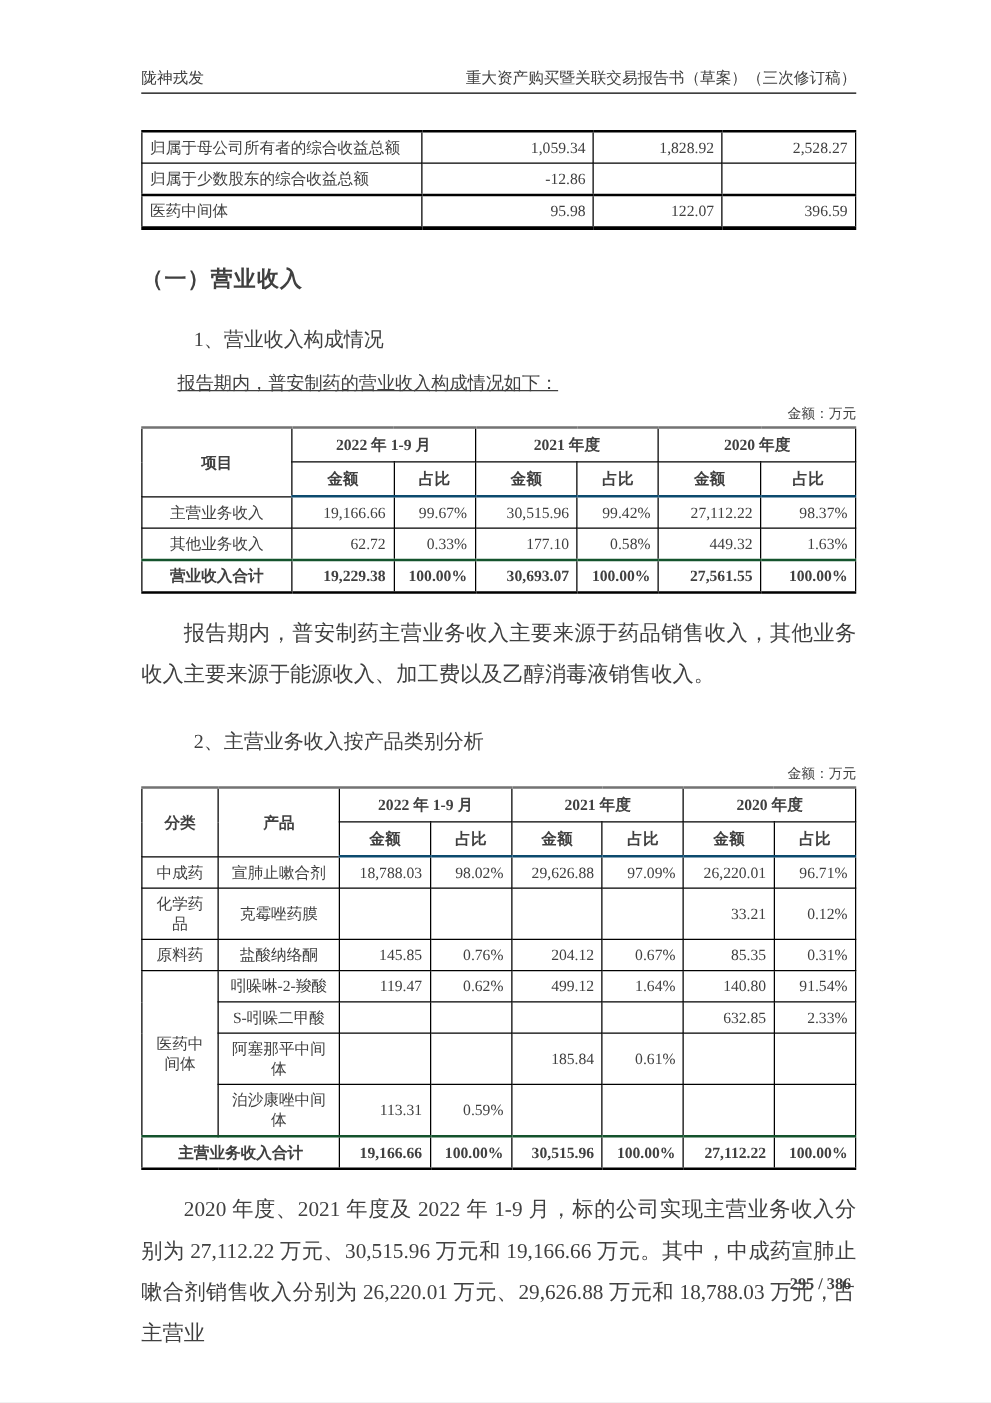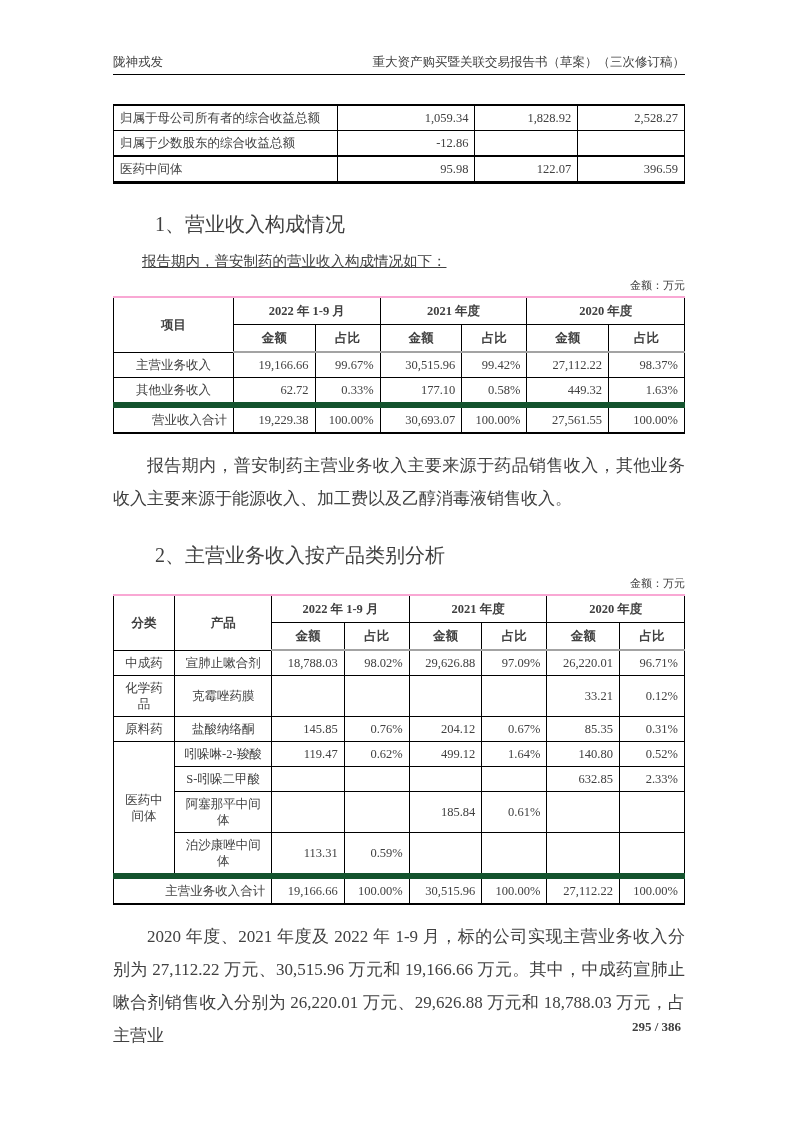--- a/index.html
+++ b/index.html
@@ -26,29 +26,29 @@
   
   .top-tbl{margin-top:29px;}
   .top-tbl td{font-size:13px;line-height:17px;padding:4.5px 8px;}
   .top-tbl tr:first-child td{border-top:2.5px solid #000;}
   .top-tbl tr:last-child td{border-bottom:3px solid #000;border-top:2px solid #000;}
   
   h2.sec{
     font-family:"Liberation Sans","DejaVu Sans",sans-serif;
     font-size:17.5px;font-weight:bold;margin:27px 0 0 0;letter-spacing:1px;
   }
-  .item-head{font-size:20px;margin:27px 0 0 0;padding-left:42px;font-family:Liberation Serif, serif;}
+  .item-head{font-size:16px;margin:27px 0 0 0;padding-left:42px;font-family:Liberation Serif, serif;}
   .intro{font-size:14.5px;margin:14px 0 0 0;text-indent:2em;text-decoration:underline;}
   .unit-note{font-size:11px;text-align:right;margin:7px 0 3px 0;}
   
-  .data-tbl tr:first-child td{border-top:2px solid #f9a8d4;text-align:center;}
+  .data-tbl tr:first-child td{border-top:2px solid #737373;text-align:center;}
   .data-tbl tr:last-child td{border-bottom:2.5px solid #000;}
   .data-tbl .hd td{text-align:center;padding:5px 4px;}
-  .data-tbl .hd2 td{border-bottom:2px solid #a3a3a3;}
-  .data-tbl .total-row td{border-top:6px solid #14532d;font-weight:normal;text-align:right;}
+  .data-tbl .hd2 td{border-bottom:2px solid #0c4a6e;}
+  .data-tbl .total-row td{border-top:2px solid #14532d;font-weight:bold;}
   .para{font-size:17px;line-height:33px;text-align:justify;text-indent:2em;margin:15px 0 0 0;}
   .page-num{
     position:absolute;top:1019px;right:112px;font-size:13px;font-weight:bold;
   }
 </style>
 </head>
 <body>
 
 <div class="page">
   <div class="content">
@@ -80,20 +80,21 @@
         </tr>
         <tr>
           <td class="lft">医药中间体</td>
           <td class="num">95.98</td>
           <td class="num">122.07</td>
           <td class="num">396.59</td>
         </tr>
       </tbody>
     </table>
 
+    <h2 class="sec">（一）营业收入</h2>
 
     <p class="item-head">1、营业收入构成情况</p>
     <p class="intro">报告期内，普安制药的营业收入构成情况如下：</p>
     <div class="unit-note">金额：万元</div>
 
     <table class="tbl data-tbl">
       <colgroup>
         <col style="width:21%">
           <col style="width:14.3%">
           <col style="width:11.4%">
@@ -210,21 +211,21 @@
           <td class="num">0.31%</td>
         </tr>
         <tr>
           <td rowspan="4" class="ctr">医药中间体</td>
           <td class="ctr">吲哚啉-2-羧酸</td>
           <td class="num">119.47</td>
           <td class="num">0.62%</td>
           <td class="num">499.12</td>
           <td class="num">1.64%</td>
           <td class="num">140.80</td>
-          <td class="num">0.52%</td>
+          <td class="num">91.54%</td>
         </tr>
         <tr>
           <td class="ctr">S-吲哚二甲酸</td>
           <td class="num"></td>
           <td class="num"></td>
           <td class="num"></td>
           <td class="num"></td>
           <td class="num">632.85</td>
           <td class="num">2.33%</td>
         </tr>

